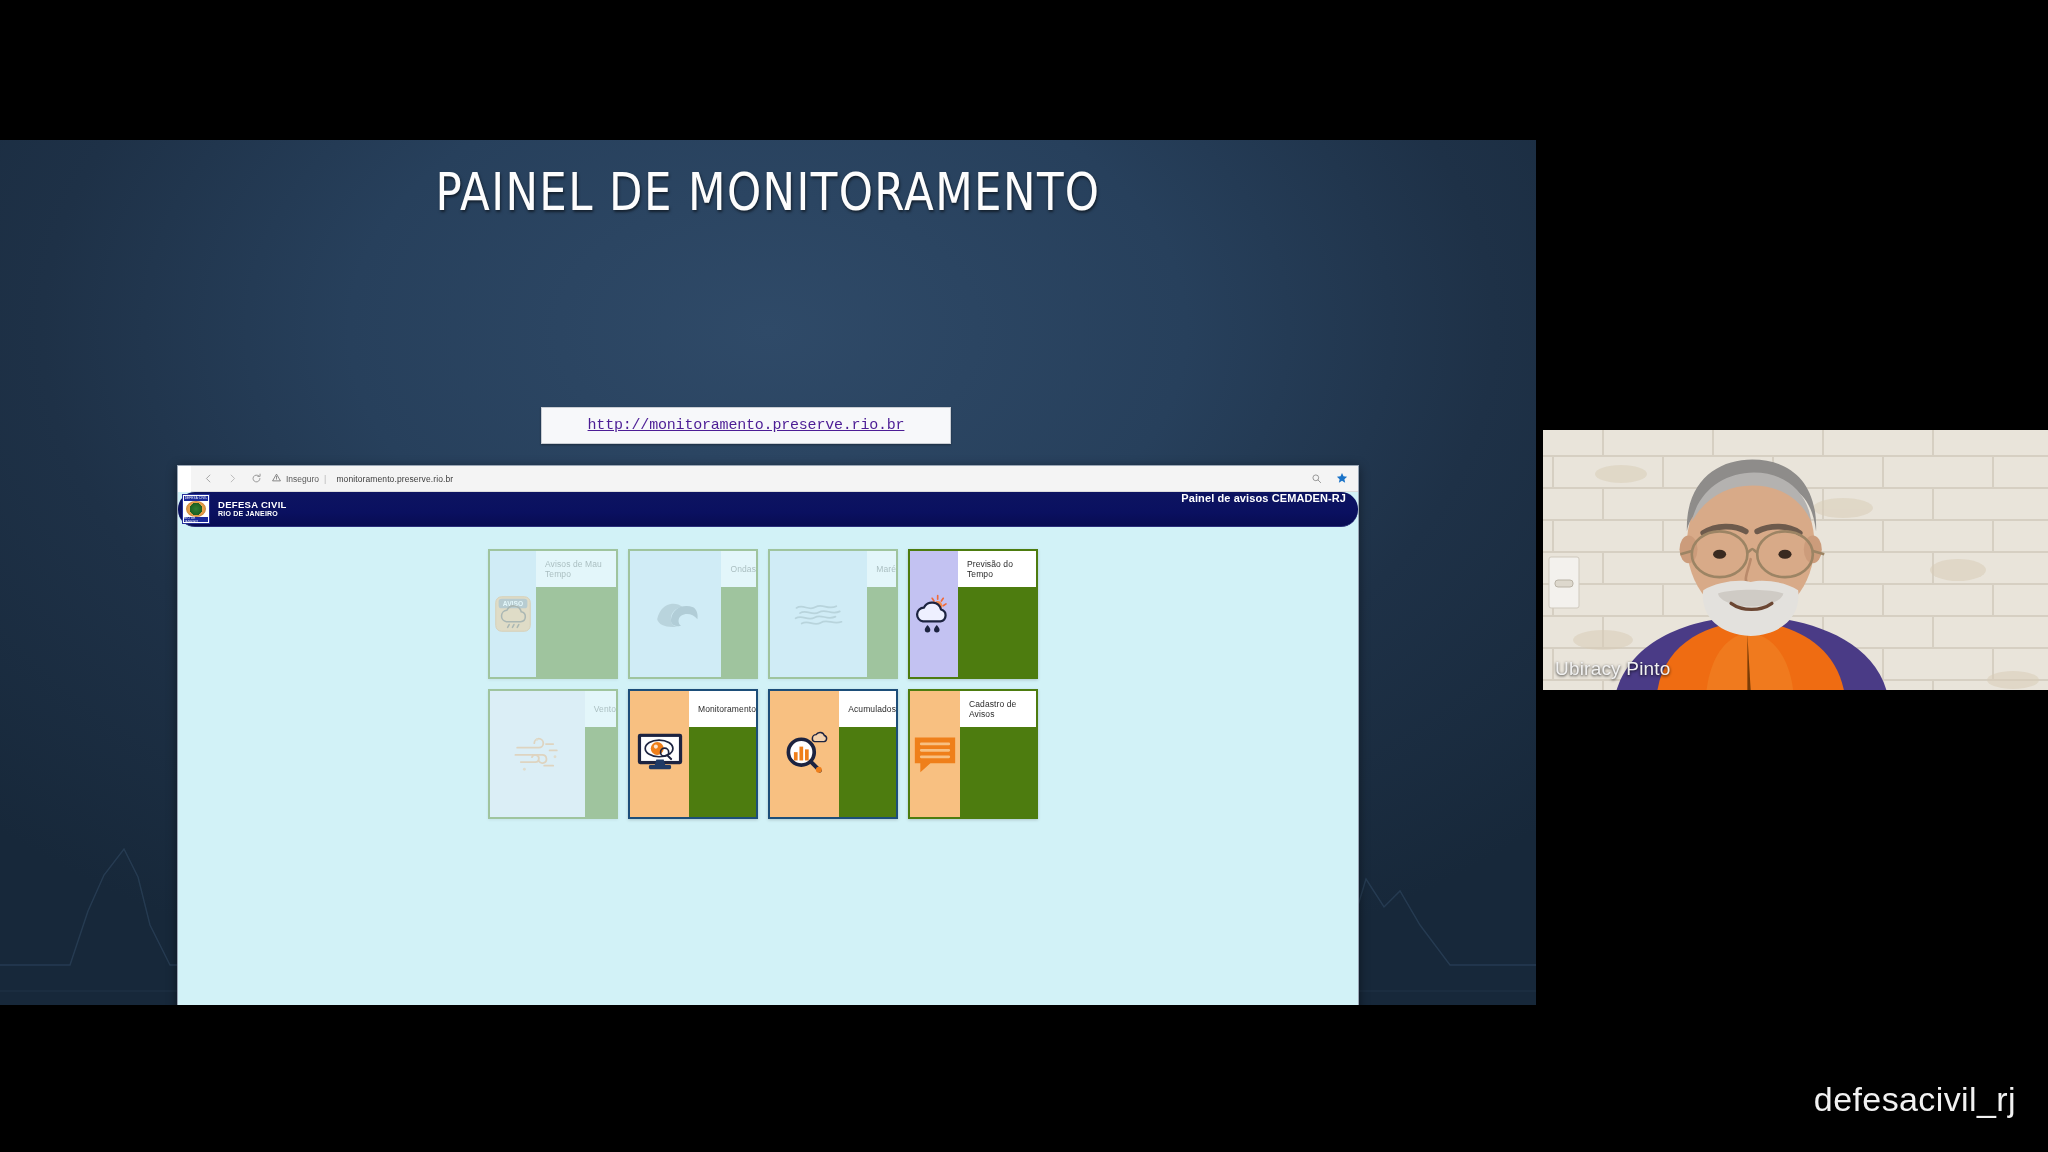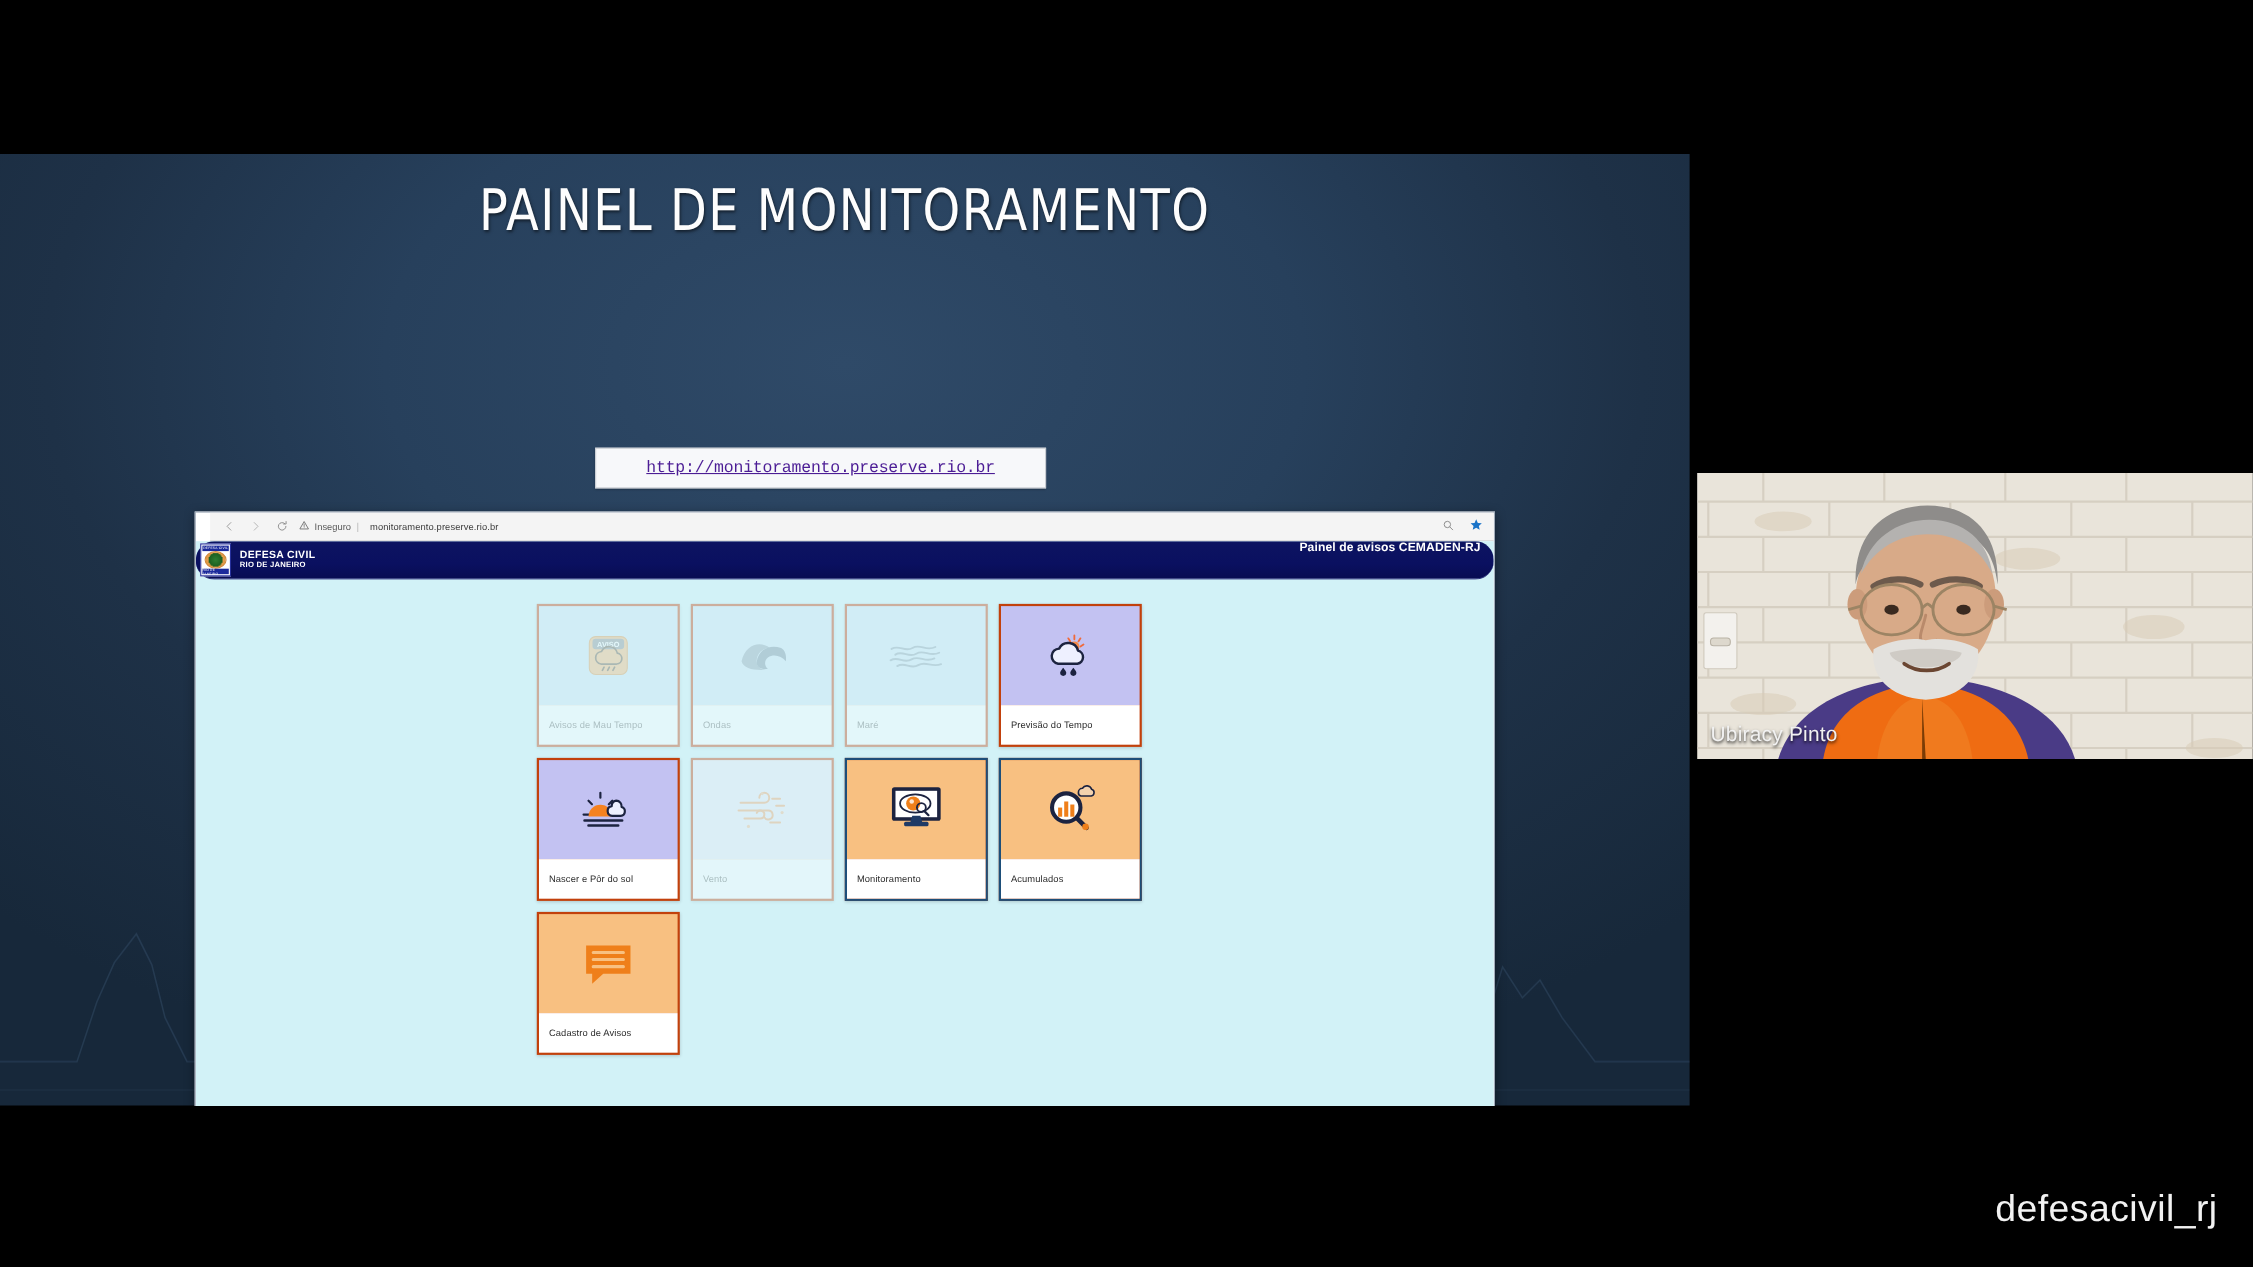--- a/index.html
+++ b/index.html
@@ -90,22 +90,22 @@
   .brand-txt .l2 { font-size:7px; font-weight:bold; letter-spacing:.2px; }
   .app-header-right { color:#fff; font-size:11px; font-weight:bold; letter-spacing:.1px; }
 
   .tilewrap { padding: 22px 0 0 0; }
   .tilegrid {
     width: 560px; margin: 0 auto; display:grid;
     grid-template-columns: repeat(4, 130px); gap: 10px 10px; justify-content:start;
     padding-left: 0px;
   }
   .tile {
-    width:130px; height:130px; background:#c2410c;
-    display:flex; flex-direction:column;
+    width:130px; height:130px; background:#4d7c0f;
+    display:flex; flex-direction:row;
     box-shadow: 0 1px 3px rgba(0,0,0,.18);
     border: 2px solid transparent;
   }
   .tile.sel { border-color:#1d4e79; }
   .tile .ticon {
     flex: 1 1 auto; display:flex; align-items:center; justify-content:center;
   }
   .tile .tlabel {
     height:36px; display:flex; align-items:center; padding-left:9px;
     font-size:8.5px; color:#2b2b2b; background:#fff; letter-spacing:.1px;
@@ -279,33 +279,20 @@
     <circle cx="30" cy="17" r="5" fill="#f58b4c"></circle>
     <path d="M14 34 a7.5 7.5 0 0 1 1 -14.9 a10 10 0 0 1 18.6 2 a6.6 6.6 0 0 1 -.6 12.9 Z" fill="#eef0ff" stroke="#1c2340" stroke-width="2.4" stroke-linejoin="round"></path>
     <g fill="#1c2340">
       <path d="M19 38 c0 0 -3 3.4 -3 5 a3 3 0 0 0 6 0 c0 -1.6 -3 -5 -3 -5 Z"></path>
       <path d="M29 38 c0 0 -3 3.4 -3 5 a3 3 0 0 0 6 0 c0 -1.6 -3 -5 -3 -5 Z"></path>
     </g>
   </svg>
                 </div>
                 <div class="tlabel">Previsão do Tempo</div>
               </div>
-              <div class="tile">
-                <div class="ticon bg-purple">
-                  <svg width="54" height="42" viewBox="0 0 60 46">
-    <g stroke="#1c2340" stroke-width="2.2" stroke-linecap="round">
-      <path d="M22 6 v5 M10 14 l3.5 3.5 M34 14 l-3.5 3.5 M5 28 h6 M33 28 h6"></path>
-    </g>
-    <path d="M10 30 a12 12 0 0 1 24 0 Z" fill="#f58220"></path>
-    <path d="M38 14 a5.5 5.5 0 0 1 5.4 6.4 a4.6 4.6 0 0 1 -.9 9 H34 a5 5 0 0 1 -.6 -9.9 A5.6 5.6 0 0 1 38 14 Z" fill="#eef0ff" stroke="#1c2340" stroke-width="2.2" stroke-linejoin="round"></path>
-    <path d="M6 34 h38 M10 39 h30" stroke="#1c2340" stroke-width="2.6" stroke-linecap="round"></path>
-  </svg>
-                </div>
-                <div class="tlabel">Nascer e Pôr do sol</div>
-              </div>
               <div class="tile dim">
                 <div class="ticon bg-pale">
                   <svg width="54" height="42" viewBox="0 0 60 46">
     <g stroke="#f3a468" stroke-width="2" fill="none" stroke-linecap="round">
       <path d="M8 16 h24 a5 5 0 1 0 -5 -5"></path>
       <path d="M6 24 h30 a4.5 4.5 0 1 1 -4 6.6"></path>
       <path d="M12 32 h16 a4 4 0 1 0 -3.6 -5.6"></path>
       <path d="M40 12 h8 M44 19 h8 M38 36 h10"></path>
     </g>
     <g fill="#f6bb8c">

